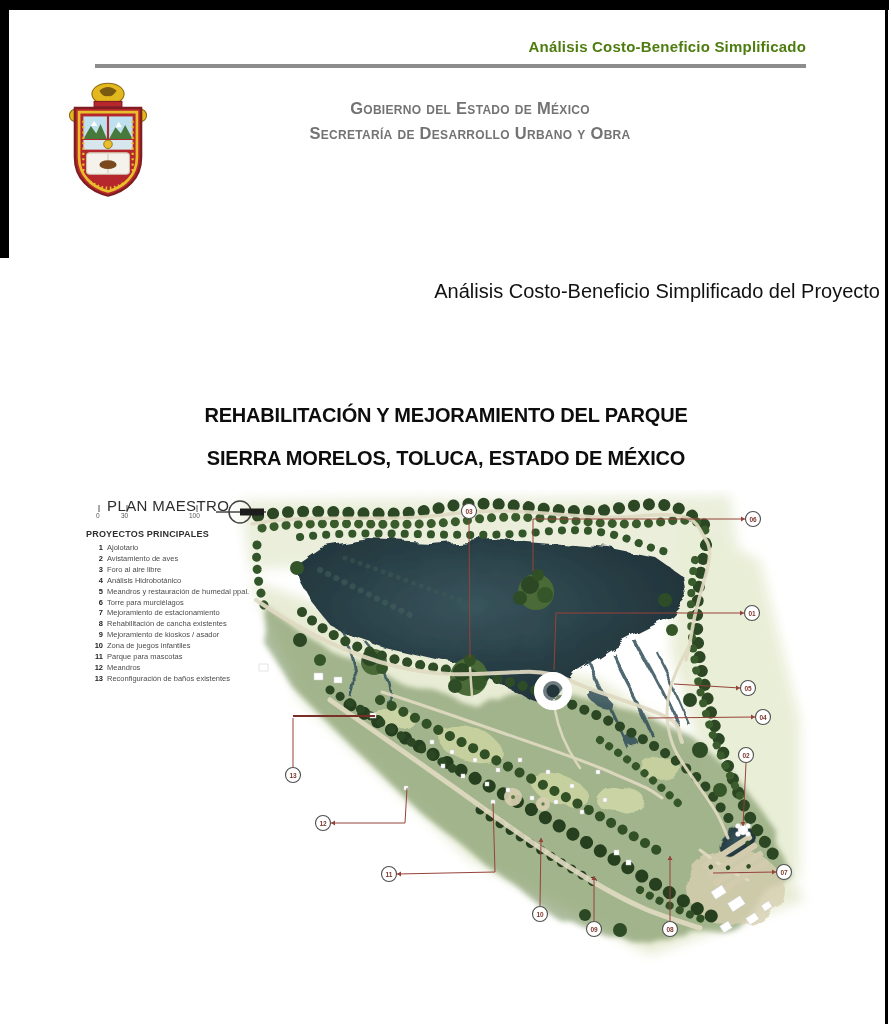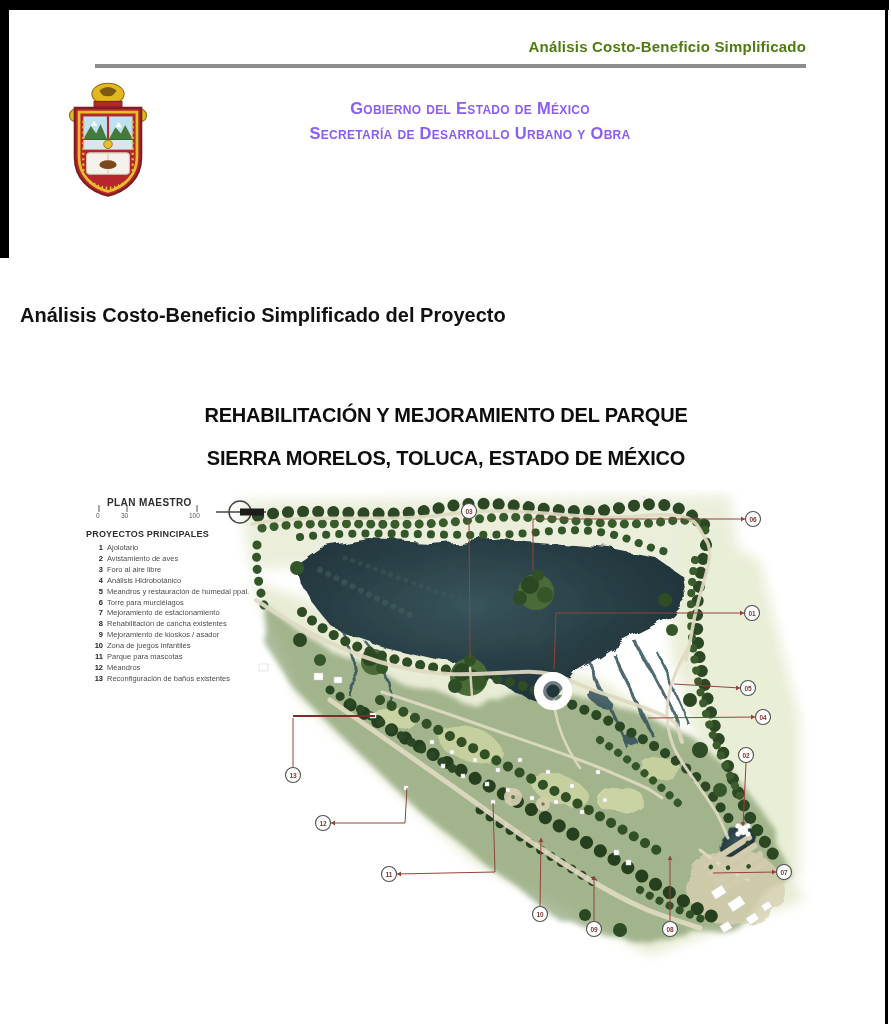--- a/index.html
+++ b/index.html
@@ -8,29 +8,29 @@
   
   .border-top{position:absolute;left:0;top:0;width:889px;height:10px;background:#000;}
   .border-left{position:absolute;left:0;top:0;width:9px;height:258px;background:#000;}
   .border-right{position:absolute;left:885px;top:0;width:3px;height:1024px;background:#000;}
   
   .running-header{position:absolute;left:95px;top:38px;width:711px;text-align:right;
         font-size:15px;font-weight:bold;color:#4d7c0f;letter-spacing:.2px;}
   .header-rule{position:absolute;left:95px;top:64px;width:711px;height:4px;background:#8c8c8c;}
   
   .logo{position:absolute;left:63px;top:80px;}
-  .gov-block{position:absolute;left:160px;top:96px;width:620px;text-align:center;color:#8b5cf6;}
+  .gov-block{position:absolute;left:160px;top:96px;width:620px;text-align:center;color:#737373;}
   .gov-line{font-variant:small-caps;font-weight:bold;font-size:16.5px;line-height:25px;letter-spacing:.3px;}
   
-  .subtitle{position:absolute;left:20px;top:280px;width:860px;text-align:left;
-        font-size:20px;font-weight:bold;color:#111;margin-top:24px;}
+  .subtitle{position:absolute;left:20px;top:280px;width:860px;text-align:right;
+        font-size:20px;font-weight:normal;color:#111;}
   .project-title{position:absolute;left:16px;top:394px;width:860px;text-align:center;
         font-size:20px;font-weight:bold;color:#0d0d0d;line-height:43px;letter-spacing:-.2px;}
   
-  .plan-title{position:absolute;left:95px;top:497px;font-size:10px;font-weight:bold;color:#2e2e2e;letter-spacing:.4px;padding-left:12px;}
+  .plan-title{position:absolute;left:95px;top:497px;font-size:15px;font-weight:normal;color:#2e2e2e;letter-spacing:.4px;padding-left:12px;}
   .scale-label{position:absolute;font-size:6.5px;color:#555;}
   .legend-title{position:absolute;left:86px;top:529px;font-size:9px;font-weight:bold;color:#2e2e2e;letter-spacing:.2px;}
   .legend-list{position:absolute;left:93px;top:543px;margin:0;padding:0;list-style:none;}
   .legend-list li{display:flex;line-height:10.9px;font-size:7.5px;color:#4c4c4c;}
   .legend-list .num{width:10px;text-align:right;font-weight:bold;color:#222;margin-right:4px;flex:none;}
   svg text{font-family:"Liberation Sans",sans-serif;}
   .map-svg{position:absolute;left:85px;top:490px;}
 </style>
 </head>
 <body>

